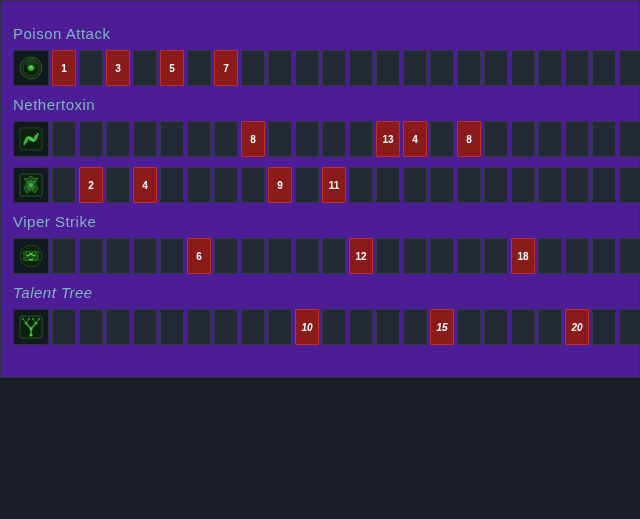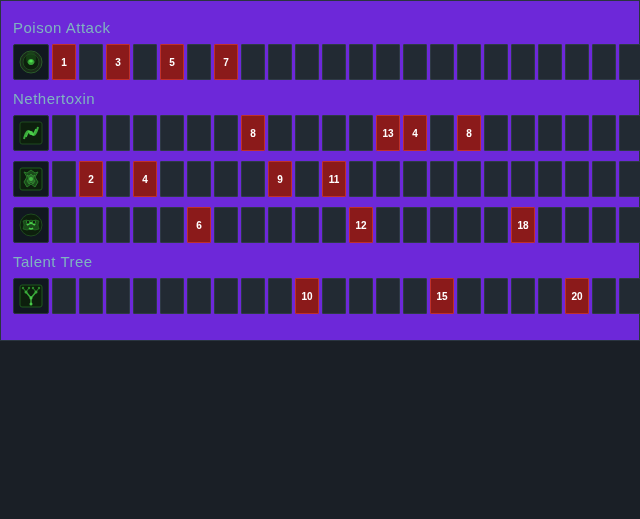--- a/index.html
+++ b/index.html
@@ -4,22 +4,22 @@
   <style>
     * { margin: 0; padding: 0; box-sizing: border-box; }
     body {
       background-color: #1a1f26;
       font-family: 'Segoe UI', Arial, sans-serif;
       color: #c8d6d8;
       width: 640px;
       min-height: 519px;
     }
     .ability-build-container {
-      padding: 10px 12px;
-      background: #6d28d9;
+      padding: 16px 12px;
+      background: #4c1d95;
       border: 1px solid #2a3540;
     }
     .section-title {
       font-size: 15px;
       color: #7fb3c0;
       margin-bottom: 8px;
       margin-top: 4px;
       letter-spacing: 0.5px;
     }
     .ability-row {
@@ -66,20 +66,21 @@
     .cell.active {
       background: #8b1a1a;
       border-color: #c0302a;
       color: #fff;
     }
     .ability-block {
       margin-bottom: 10px;
     }
     .ability-block:last-child {
       margin-bottom: 16px;
+      font-style: italic;
     }
   </style>
 </head>
 <body>
 
 <div class="ability-build-container">
   <div class="section-title"></div>
 
   <div id="abilities-root">
       <div class="ability-block">
@@ -188,20 +189,21 @@
             <div class="cell"></div>
             <div class="cell"></div>
             <div class="cell"></div>
             <div class="cell"></div>
             <div class="cell"></div>
             <div class="cell"></div>
           </div>
         </div>
       </div>
       <div class="ability-block">
+        <div class="section-title">Viper Strike</div>
         <div class="ability-row">
           <div class="ability-icon">
             <svg viewBox="0 0 28 28" xmlns="http://www.w3.org/2000/svg">
     <ellipse cx="14" cy="14" rx="11" ry="11" fill="#0d1f0d" stroke="#1e4a1e" stroke-width="1"></ellipse>
     <path d="M6 18 Q8 14 6 10 Q10 8 12 10 Q14 8 16 10 Q18 8 22 10 Q20 14 22 18 Q18 20 14 18 Q10 20 6 18Z" fill="#1a4a1a" stroke="#2a8a2a" stroke-width="0.5"></path>
     <path d="M10 14 Q14 10 18 14" stroke="#4acc4a" stroke-width="2" fill="none"></path>
     <circle cx="11" cy="11" r="2" fill="#2a8a2a"></circle>
     <circle cx="17" cy="11" r="2" fill="#2a8a2a"></circle>
     <ellipse cx="11" cy="11" rx="1" ry="1.5" fill="#111"></ellipse>
     <ellipse cx="17" cy="11" rx="1" ry="1.5" fill="#111"></ellipse>

